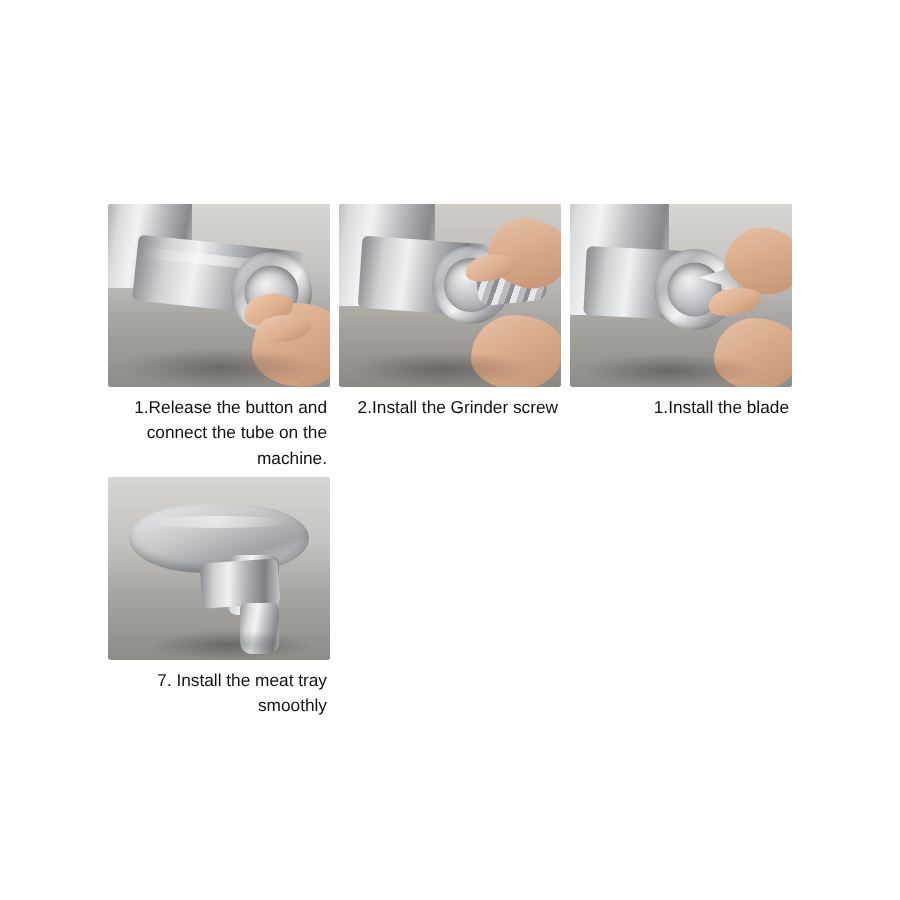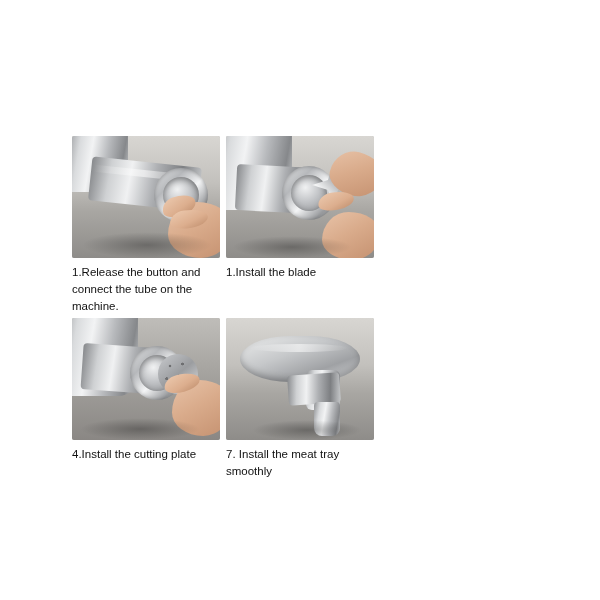--- a/index.html
+++ b/index.html
@@ -59,20 +59,21 @@
     overflow: hidden;
     position: relative;
     background: #b9b7b4;
   }
   .caption {
     font-size: 11.5px;
     line-height: 17px;
     color: #111111;
     padding: 6px 2px 0 0;
     min-height: 54px;
+    text-align: right;
   }
   .row2 .caption { min-height: 46px; }
 
   
   .bg-grad {
     position: absolute;
     inset: 0;
     background:
       linear-gradient(180deg, #d8d6d2 0%, #c3c1bd 38%, #a8a6a2 62%, #8e8c89 100%);
   }
@@ -176,20 +177,36 @@
             <div class="inner"></div>
           </div>
           <div class="hand" style="left:96px;top:66px;width:64px;height:56px;"></div>
           <div class="finger" style="left:90px;top:60px;width:34px;height:20px;transform:rotate(-18deg);"></div>
           <div class="finger" style="left:98px;top:74px;width:38px;height:18px;transform:rotate(-8deg);"></div>
           <div class="shadow" style="left:10px;top:96px;width:130px;height:26px;"></div>
         </div>
         <div class="caption">1.Release the button and connect the tube on the machine.</div>
       </div>
 
+      <div class="cell">
+        <div class="photo">
+          <div class="bg-grad warm"></div>
+          <div class="metal" style="left:-10px;top:-10px;width:74px;height:78px;border-radius:0 0 20px 0;"></div>
+          <div class="tube" style="left:14px;top:24px;width:84px;height:48px;transform:rotate(4deg);"></div>
+          <div class="ring" style="left:62px;top:28px;width:52px;height:52px;">
+              <div class="inner"></div>
+            </div>
+          <div class="screw" style="left:92px;top:40px;width:46px;height:26px;transform:rotate(-6deg);"></div>
+          <div class="hand" style="left:100px;top:10px;width:54px;height:46px;transform:rotate(12deg);"></div>
+          <div class="finger" style="left:84px;top:34px;width:34px;height:17px;transform:rotate(-12deg);"></div>
+          <div class="hand" style="left:88px;top:74px;width:62px;height:50px;"></div>
+          <div class="shadow" style="left:8px;top:98px;width:120px;height:24px;"></div>
+        </div>
+        <div class="caption">2.Install the Grinder screw</div>
+      </div>
 
       <div class="cell">
         <div class="photo">
           <div class="bg-grad"></div>
           <div class="metal" style="left:-14px;top:-12px;width:80px;height:86px;border-radius:0 0 22px 0;"></div>
           <div class="tube" style="left:10px;top:30px;width:80px;height:46px;transform:rotate(3deg);"></div>
           <div class="ring" style="left:56px;top:30px;width:54px;height:54px;">
               <div class="inner"></div>
             </div>
           <div class="blade" style="left:86px;top:28px;width:42px;height:42px;"></div>
@@ -198,35 +215,20 @@
           <div class="hand" style="left:96px;top:76px;width:58px;height:48px;"></div>
           <div class="shadow" style="left:6px;top:100px;width:120px;height:22px;"></div>
         </div>
         <div class="caption">1.Install the blade</div>
       </div>
 
     </div>
 
     <div class="row row2">
 
-      <div class="cell">
-        <div class="photo">
-          <div class="bg-grad dark"></div>
-          <div class="metal" style="left:-12px;top:-14px;width:78px;height:92px;border-radius:0 0 20px 0;"></div>
-          <div class="tube" style="left:10px;top:28px;width:86px;height:46px;transform:rotate(4deg);"></div>
-          <div class="ring" style="left:58px;top:28px;width:54px;height:54px;">
-              <div class="inner"></div>
-            </div>
-          <div class="plate-holes" style="left:86px;top:36px;width:40px;height:40px;"></div>
-          <div class="hand" style="left:100px;top:62px;width:60px;height:56px;"></div>
-          <div class="finger" style="left:92px;top:56px;width:36px;height:18px;transform:rotate(-14deg);"></div>
-          <div class="shadow" style="left:8px;top:100px;width:120px;height:22px;"></div>
-        </div>
-        <div class="caption">4.Install the cutting plate</div>
-      </div>
 
 
       <div class="cell">
         <div class="photo">
           <div class="bg-grad"></div>
           <div class="tray" style="left:14px;top:18px;width:120px;height:46px;"></div>
           <div class="hilite" style="left:24px;top:26px;width:98px;height:8px;border-radius:50%;"></div>
           <div class="metal" style="left:80px;top:52px;width:34px;height:40px;border-radius:6px;"></div>
           <div class="tube" style="left:62px;top:56px;width:52px;height:30px;transform:rotate(-4deg);"></div>
           <div class="metal" style="left:88px;top:84px;width:26px;height:34px;border-radius:4px 4px 8px 8px;"></div>

